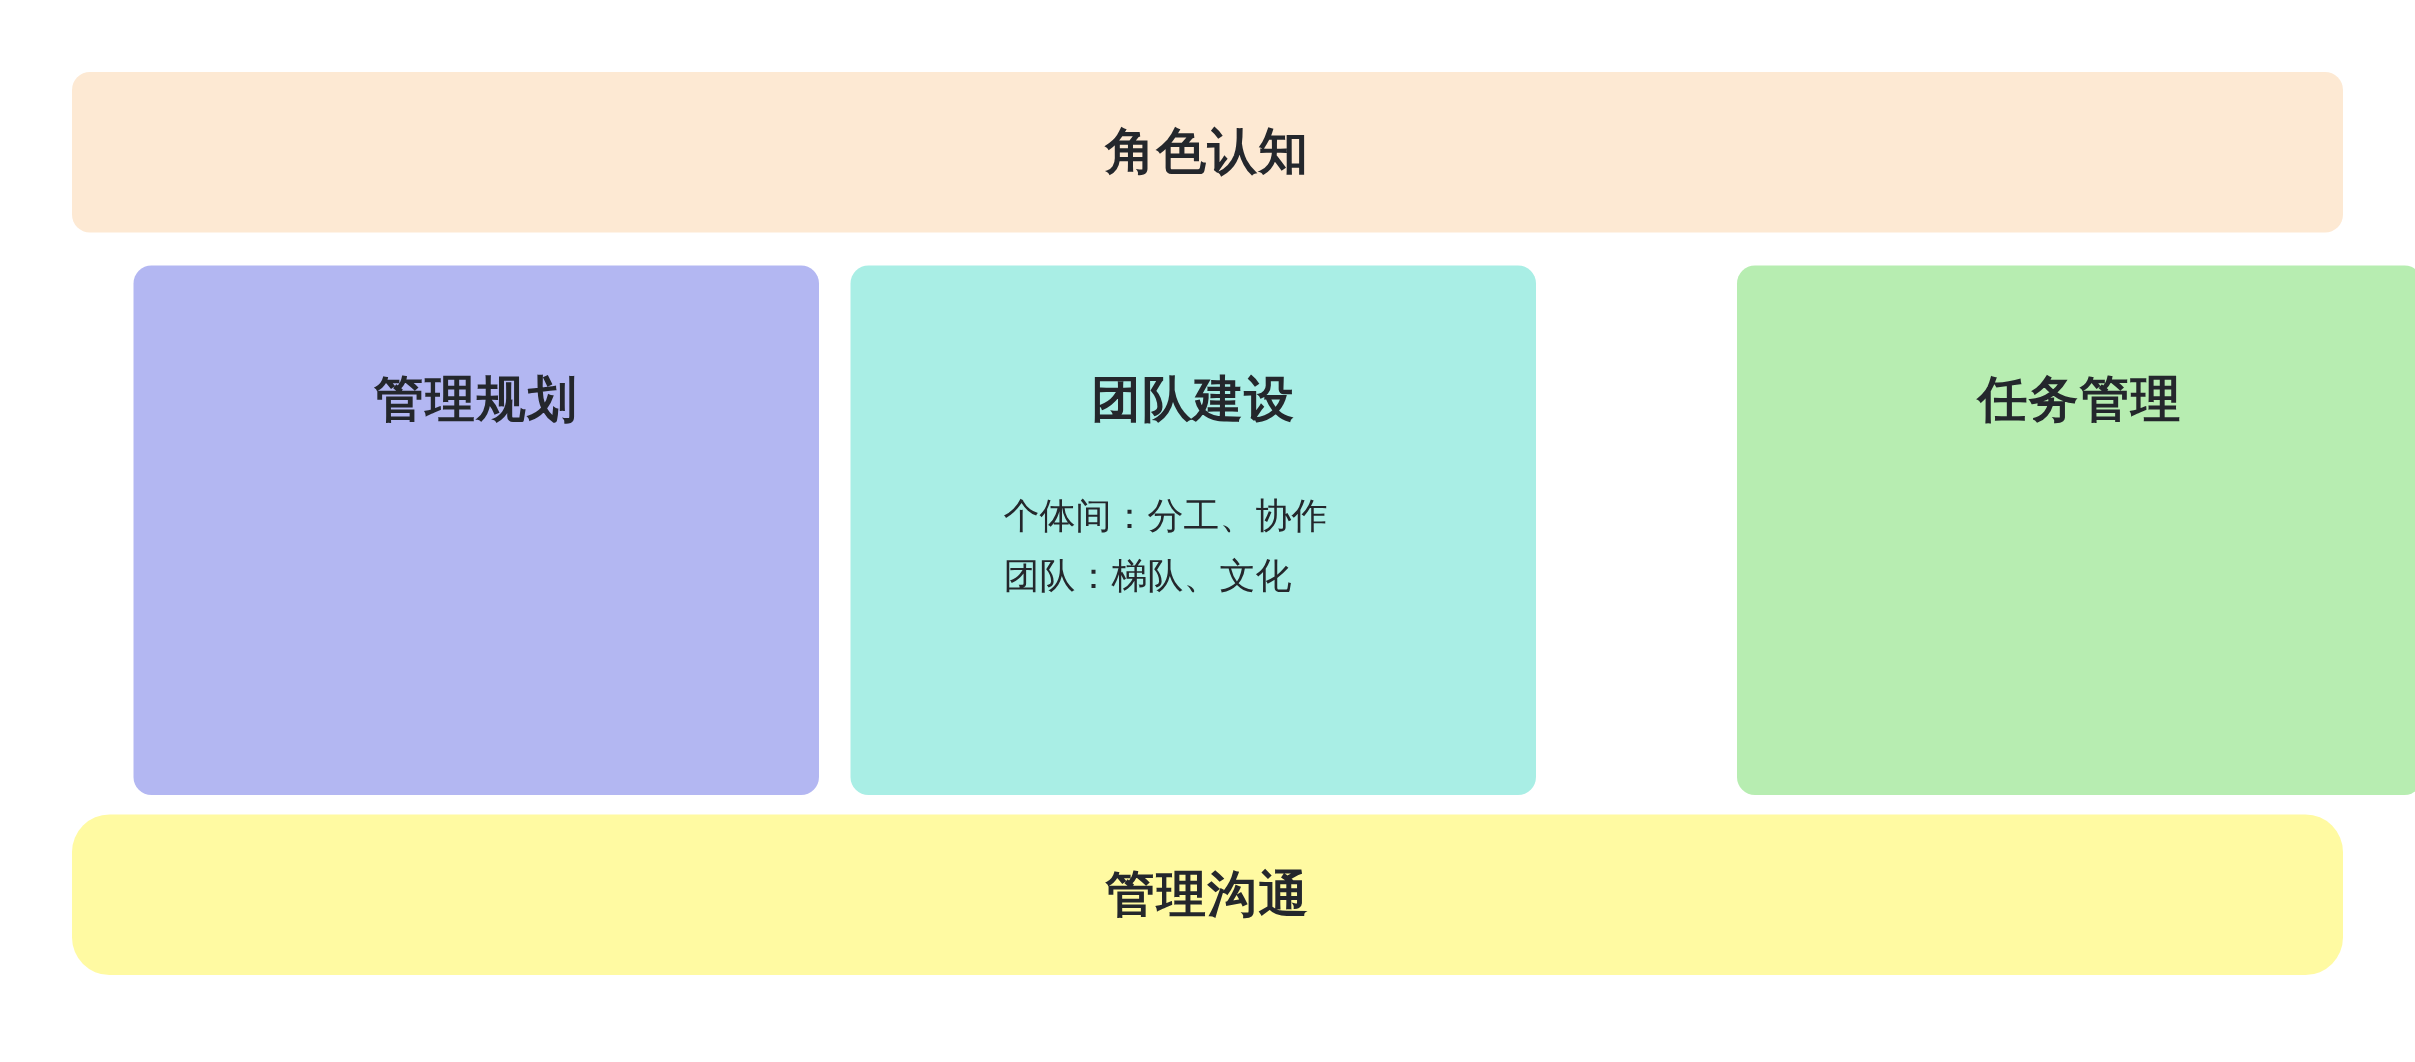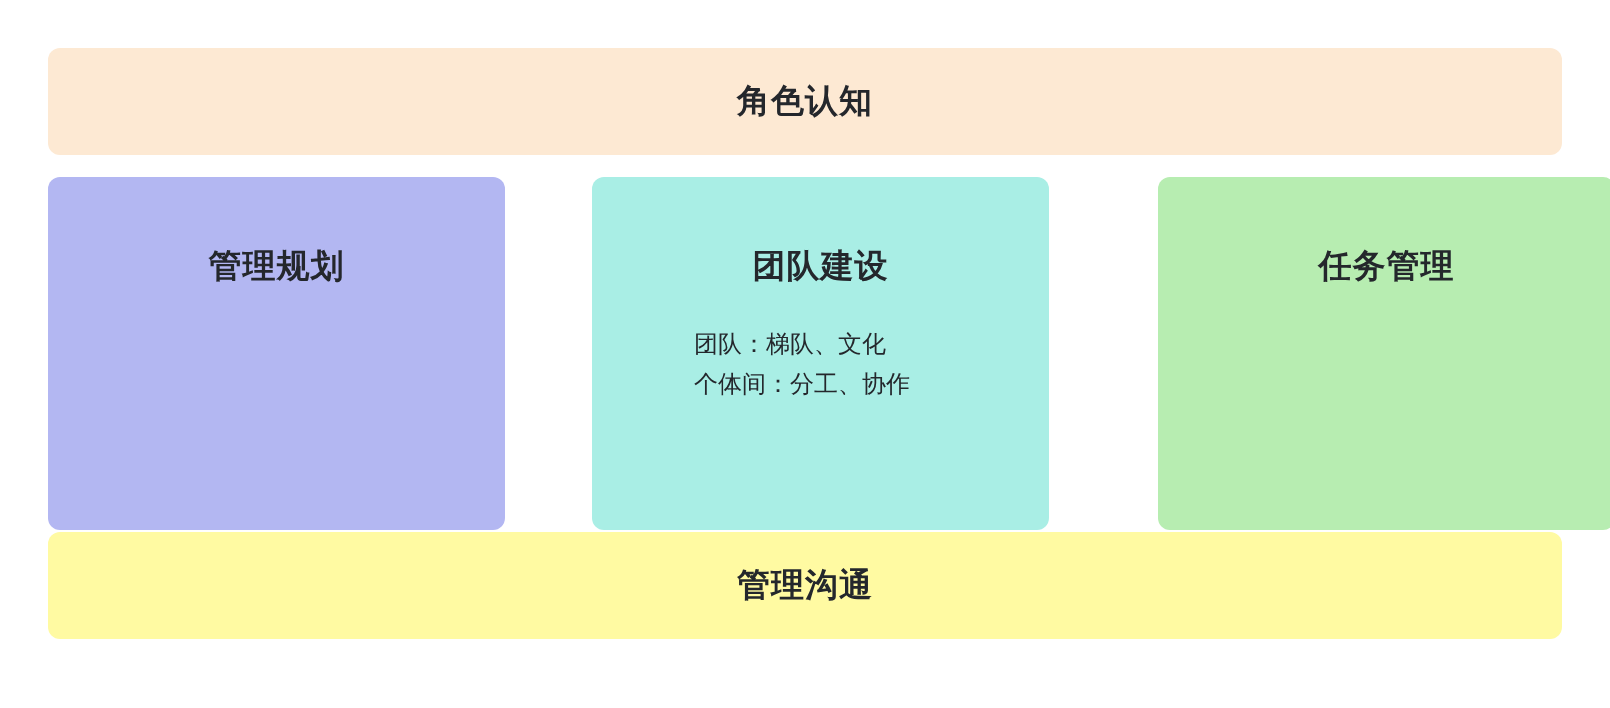--- a/index.html
+++ b/index.html
@@ -2,49 +2,49 @@
 <html><head>
 <meta charset="utf-8">
 <style>
   html, body { margin: 0; padding: 0; background: #ffffff; }
   body { width: 1610px; height: 708px; position: relative; overflow: hidden;
          font-family: "DejaVu Sans", "Liberation Sans", sans-serif; color: #24272c; }
   .bar { position: absolute; left: 48px; width: 1514px; height: 107px; border-radius: 12px;
          display: flex; align-items: center; justify-content: center; }
   .bar-title { font-size: 33px; font-weight: bold; letter-spacing: 1px; }
   #top-bar { top: 48px; }
-  #bottom-bar { top: 532px; }
+  #bottom-bar { top: 543px; border-radius: 25px; }
   .card { position: absolute; top: 177px; width: 457px; height: 353px; border-radius: 12px; box-sizing: border-box; }
   #card-0 { left: 48px; }
-  #card-1 { left: 592px; }
+  #card-1 { left: 567px; }
   #card-2 { left: 1158px; }
   .card-title { position: absolute; top: 67px; left: 0; right: 0; text-align: center;
                 font-size: 33px; font-weight: bold; letter-spacing: 1px; }
   .card-body { position: absolute; font-size: 24px; line-height: 40px; }
   #card-0 .card-body { top: 128px; left: 32px; }
   #card-1 .card-body { top: 147px; left: 102px; }
   #card-2 .card-body { top: 147px; left: 102px; }
   .line { white-space: nowrap; }
 </style>
 </head>
 <body style="color: rgb(36, 39, 44);">
 
 <div id="top-bar" class="bar" style="background: rgb(253, 233, 211);">
   <span class="bar-title">角色认知</span>
 </div>
 
-<div id="card-0" class="card" style="background: rgb(179, 183, 242);">
+<div id="card-0" class="card" style="background: rgb(179, 183, 242); margin-left: 41px;">
   <div class="card-title">管理规划</div>
 </div>
 
 <div id="card-1" class="card" style="background: rgb(169, 238, 229);">
   <div class="card-title">团队建设</div>
   <div class="card-body">
+    <div class="line">个体间：分工、协作</div>
     <div class="line">团队：梯队、文化</div>
-    <div class="line">个体间：分工、协作</div>
   </div>
 </div>
 
 <div id="card-2" class="card" style="background: rgb(183, 237, 177);">
   <div class="card-title">任务管理</div>
 </div>
 
 <div id="bottom-bar" class="bar" style="background: rgb(255, 250, 162);">
   <span class="bar-title">管理沟通</span>
 </div>

